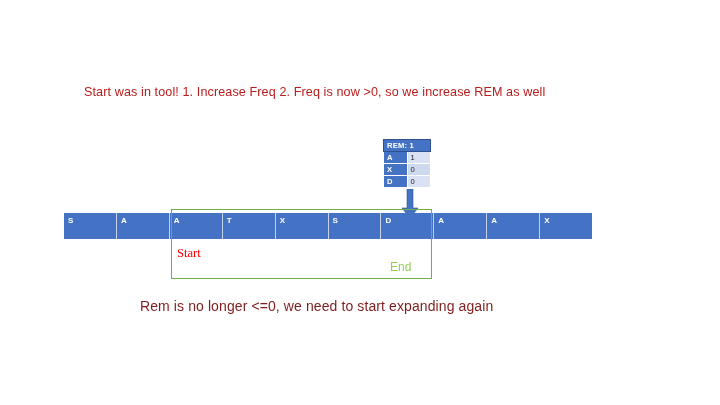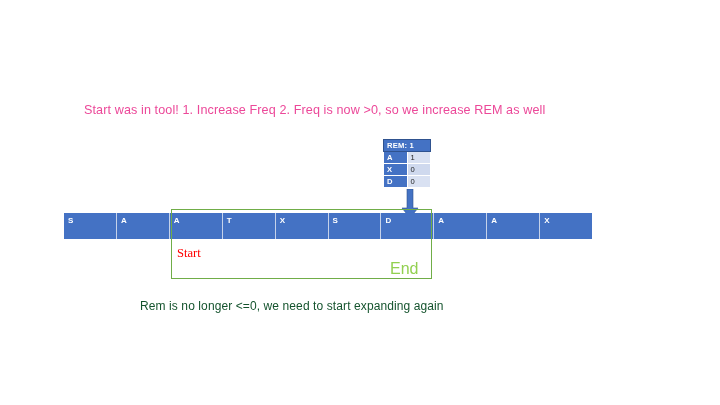--- a/index.html
+++ b/index.html
@@ -13,24 +13,24 @@
     position: relative;
     overflow: hidden;
     font-family: "Liberation Sans", sans-serif;
     color: #000000;
   }
 
   
   #top-caption {
     position: absolute;
     left: 84px;
-    top: 102px;
+    top: 84px;
     font-size: 12.6px;
     line-height: 16px;
-    color: #ec4899;
+    color: #b91c1c;
     white-space: nowrap;
     letter-spacing: 0.1px;
   }
 
   
   #state-table {
     position: absolute;
     left: 383px;
     top: 139px;
     width: 48px;
@@ -120,32 +120,32 @@
     left: 177px;
     top: 246px;
     font-size: 12.6px;
     color: #ff0000;
     font-family: Liberation Serif, serif;
   }
   #end-label {
     position: absolute;
     left: 390px;
     top: 260px;
-    font-size: 16px;
+    font-size: 12px;
     color: #92d050;
   }
 
   
   #bottom-caption {
     position: absolute;
     left: 140px;
     top: 298px;
-    font-size: 12px;
+    font-size: 14px;
     line-height: 16px;
-    color: #14532d;
+    color: #7f1d1d;
     white-space: nowrap;
     letter-spacing: 0.1px;
   }
 </style>
 </head>
 <body>
 
 <div id="top-caption">Start was in tool! 1. Increase Freq 2.  Freq is now &gt;0, so we increase REM as well</div>
 
 <table id="state-table">

